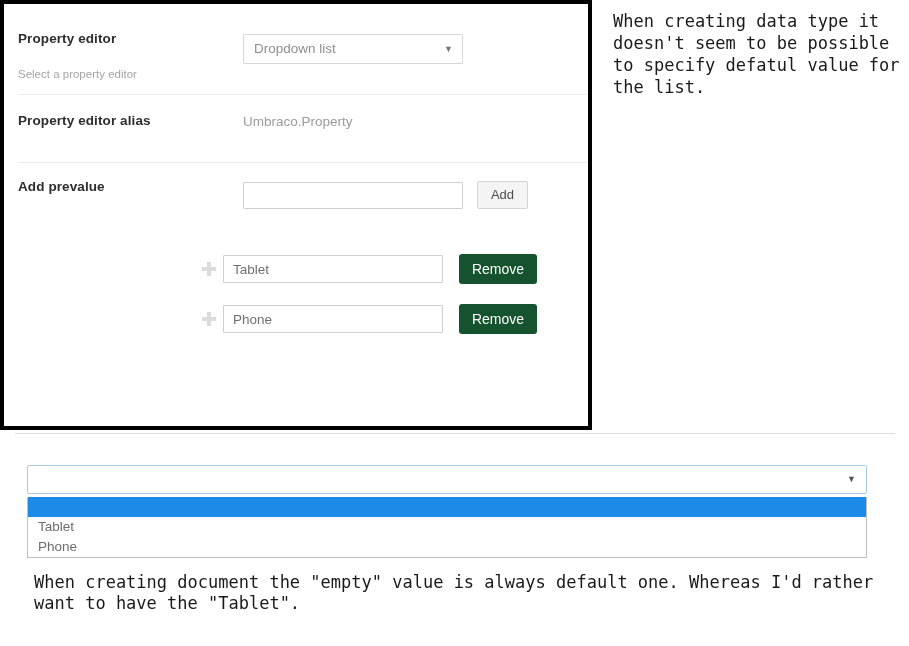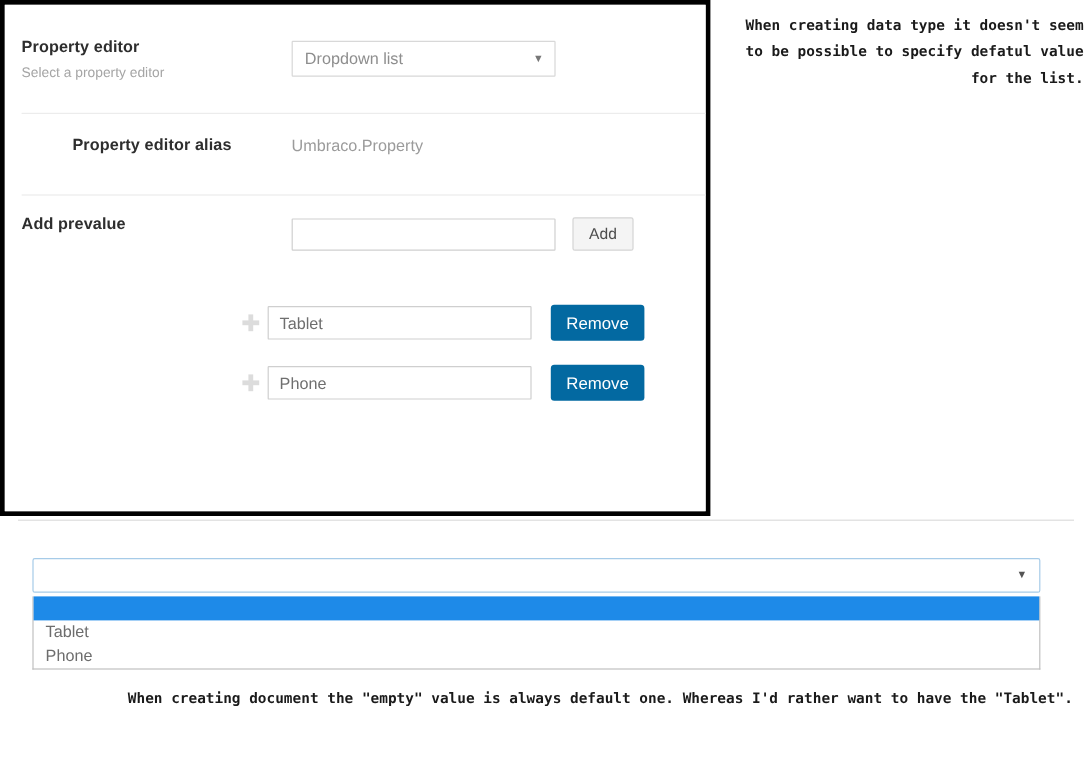--- a/index.html
+++ b/index.html
@@ -58,21 +58,21 @@
     font-size: 13.5px;
     font-weight: bold;
     color: #2e2e2e;
     line-height: 18px;
     letter-spacing: 0.1px;
   }
   .field-desc {
     font-size: 11.5px;
     color: #a5a5a5;
     line-height: 14px;
-    margin-top: 6px;
+    margin-top: 19px;
     font-weight: normal;
   }
 
   .value-col {
     position: absolute;
     left: 196px;
     margin-left: 43px;
   }
 
   
@@ -177,40 +177,39 @@
     outline: none;
   }
 
   .btn-remove {
     box-sizing: border-box;
     margin-left: 16px;
     height: 30px;
     min-width: 78px;
     padding: 0 12px;
     border: none;
-    background: #0369a1;
+    background: #14532d;
     color: #ffffff;
     font-size: 14px;
     line-height: 30px;
     text-align: center;
     border-radius: 3px;
     cursor: pointer;
     font-family: "Liberation Sans", sans-serif;
   }
 
   
   .annotation {
     position: absolute;
     font-family: "DejaVu Sans Mono", monospace;
-    font-size: 12px;
-    font-weight: bold;
+    font-size: 17px;
+    font-weight: normal;
     color: #1a1a1a;
     line-height: 22px;
     white-space: pre-wrap;
-    text-align: right;
   }
   .annotation-top {
     left: 613px;
     top: 10px;
     width: 290px;
   }
   .annotation-bottom {
     left: 34px;
     top: 572px;
     width: 860px;
@@ -289,21 +288,21 @@
       </div>
       <div class="value-col" style="top:4px;">
         <div class="umb-select">
           <span>Dropdown list</span>
           <span class="caret">▼</span>
         </div>
       </div>
     </div>
     <div class="row-divider" style="top:90px;"></div>
 
-    <div class="form-row" style="top:108px; height:50px;text-align:right;">
+    <div class="form-row" style="top:108px; height:50px;">
       <div class="label-col">
         <div class="field-label">Property editor alias</div>
       </div>
       <div class="value-col" style="top:0px;">
         <div class="alias-text">Umbraco.Property</div>
       </div>
     </div>
     <div class="row-divider" style="top:158px;"></div>
 
     <div class="form-row" style="top:174px; height:60px;">

